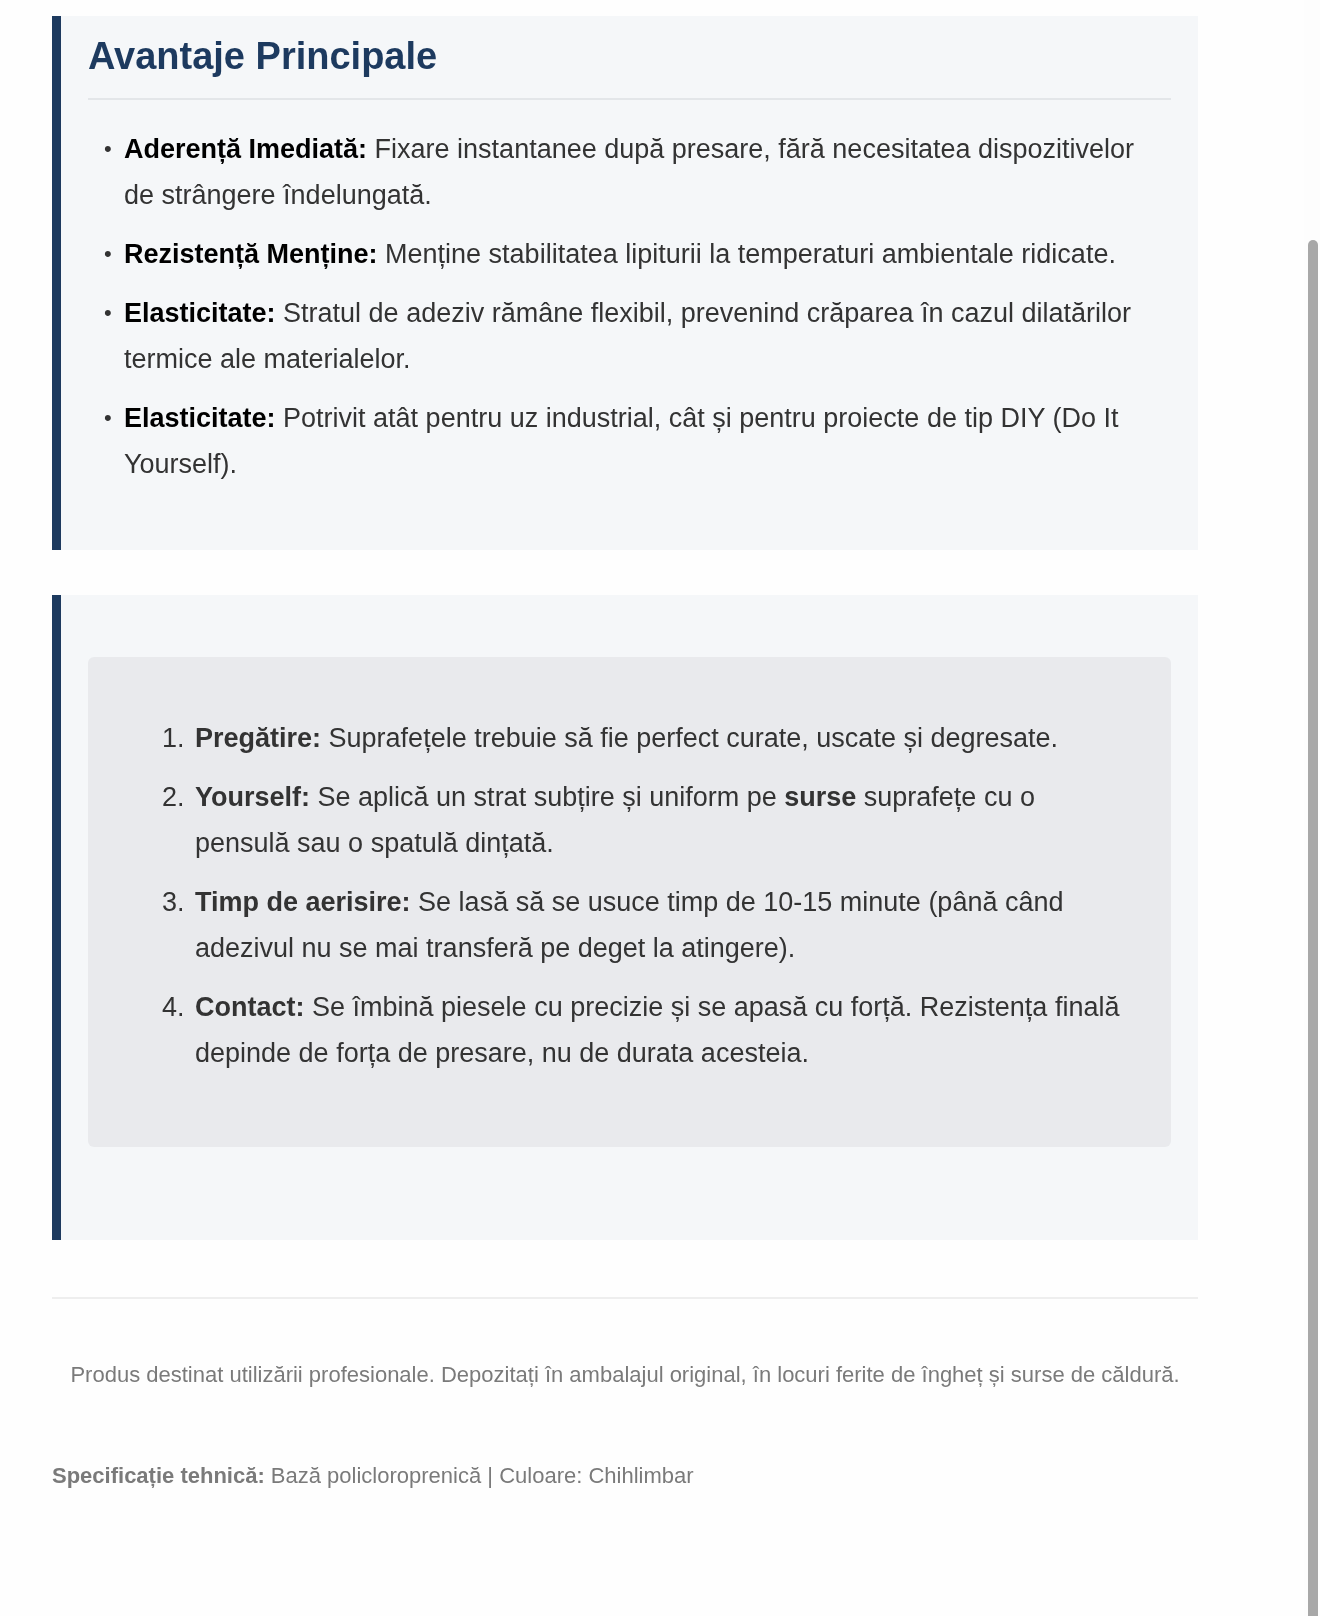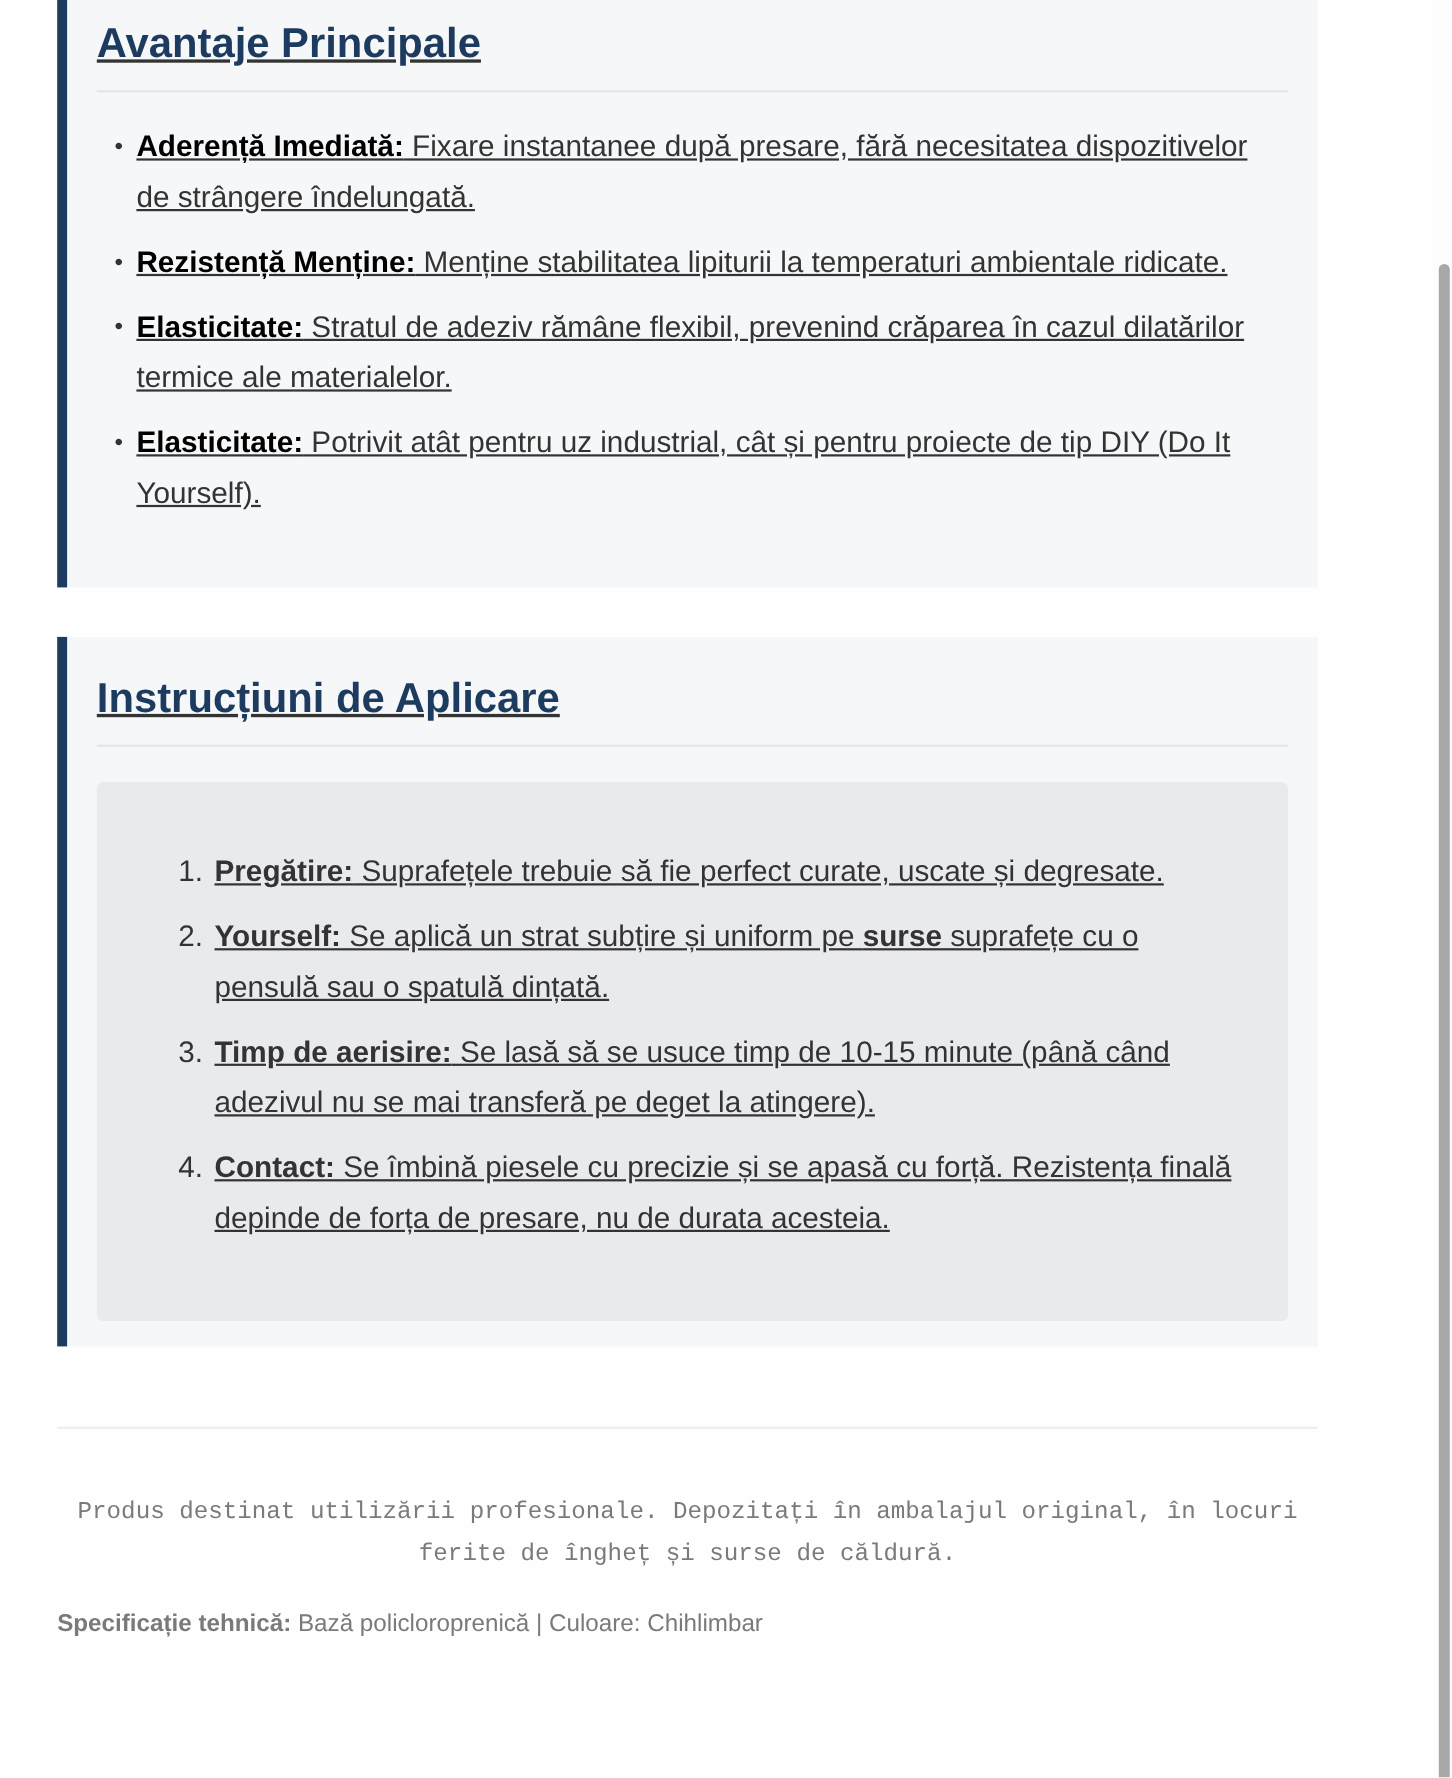--- a/index.html
+++ b/index.html
@@ -14,23 +14,22 @@
   }
   .page {
     position: relative;
     width: 1320px;
     height: 1616px;
     background: #fefefe;
   }
   .content {
     position: absolute;
     left: 52px;
-    top: 0;
-    width: 1146px;
-    text-decoration: underline;
+    top: 16px;
+    width: 1146px;
   }
   .section {
     background: #f5f7f9;
     border-left: 9px solid #1d3a5f;
     padding: 0 27px 0 27px;
     box-sizing: border-box;
     width: 1146px;
   }
   .section-1 {
     height: 534px;
@@ -112,21 +111,20 @@
   }
   .footer-note {
     position: absolute;
     left: 62px;
     top: 1356px;
     width: 1126px;
     text-align: center;
     font-size: 22px;
     line-height: 38px;
     color: #7a7a7a;
-    font-family: Liberation Mono, monospace;
   }
   .footer-spec {
     position: absolute;
     left: 52px;
     top: 1459px;
     width: 1146px;
     font-size: 22px;
     line-height: 34px;
     color: #7a7a7a;
   }
@@ -171,21 +169,20 @@
           <span class="term">Elasticitate:</span><span> Stratul de adeziv rămâne flexibil, prevenind crăparea în cazul dilatărilor termice ale materialelor.</span>
         </li>
         <li>
           <span class="bullet">•</span>
           <span class="term">Elasticitate:</span><span> Potrivit atât pentru uz industrial, cât și pentru proiecte de tip DIY (Do It Yourself).</span>
         </li>
       </ul>
     </section>
 
     <section class="section section-2">
-      <h2>Instrucțiuni de Aplicare</h2>
       <div class="steps-box">
         <ol class="steps">
           <li>
             <span class="num">1.</span>
             <span class="term">Pregătire:</span><span> Suprafețele trebuie să fie perfect curate, uscate și degresate.</span>
           </li>
           <li>
             <span class="num">2.</span>
             <span class="term">Yourself:</span><span> Se aplică un strat subțire și uniform pe </span><span class="strong">surse</span><span> suprafețe cu o pensulă sau o spatulă dințată.</span>
           </li>

